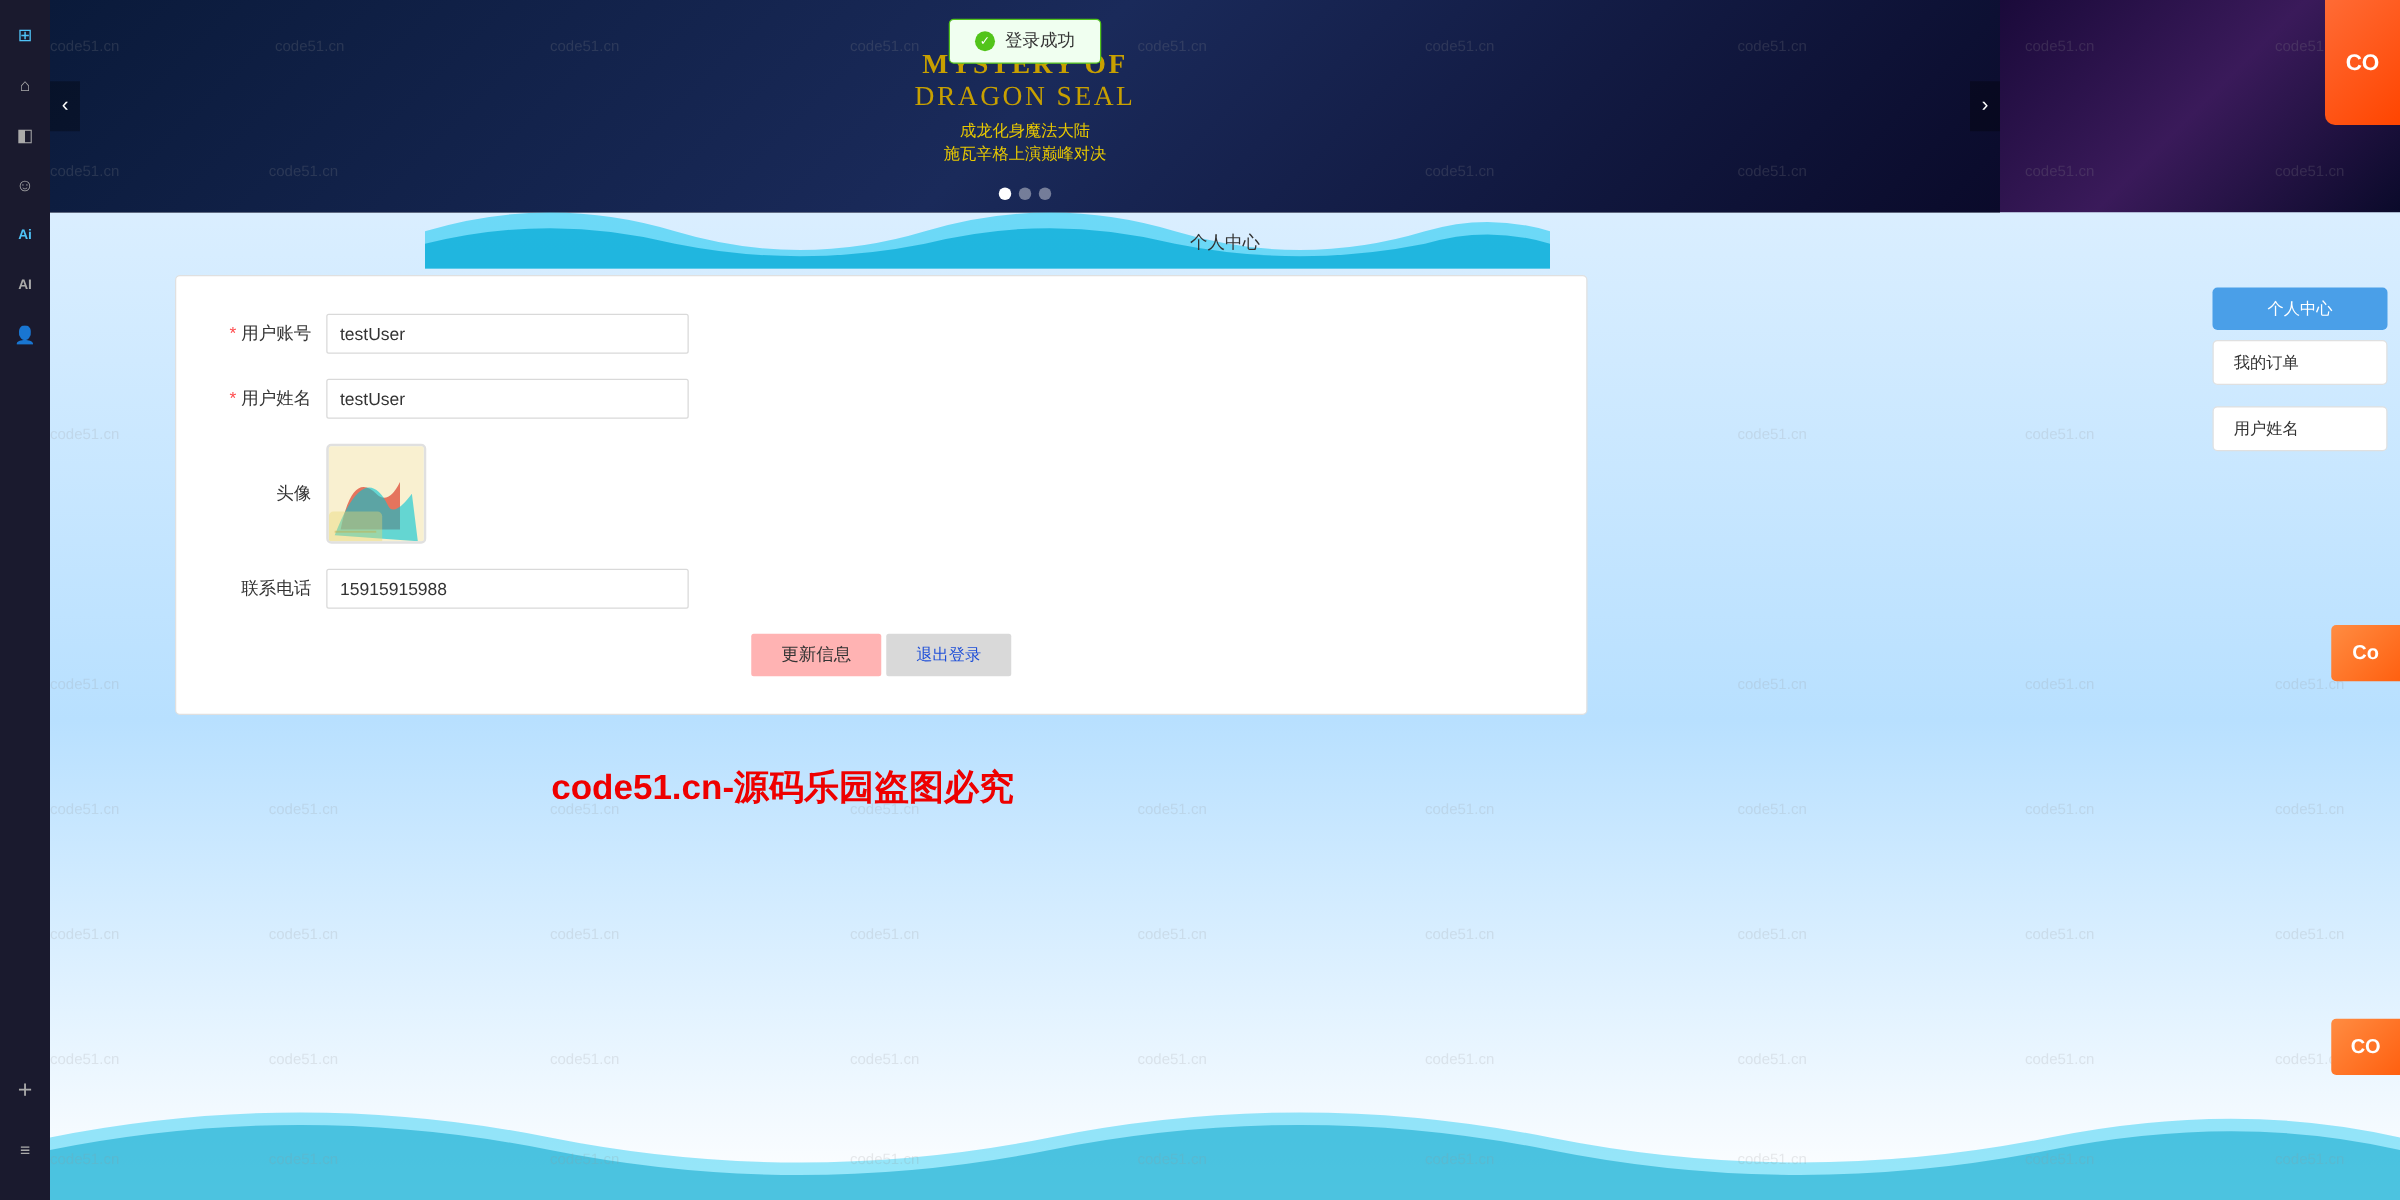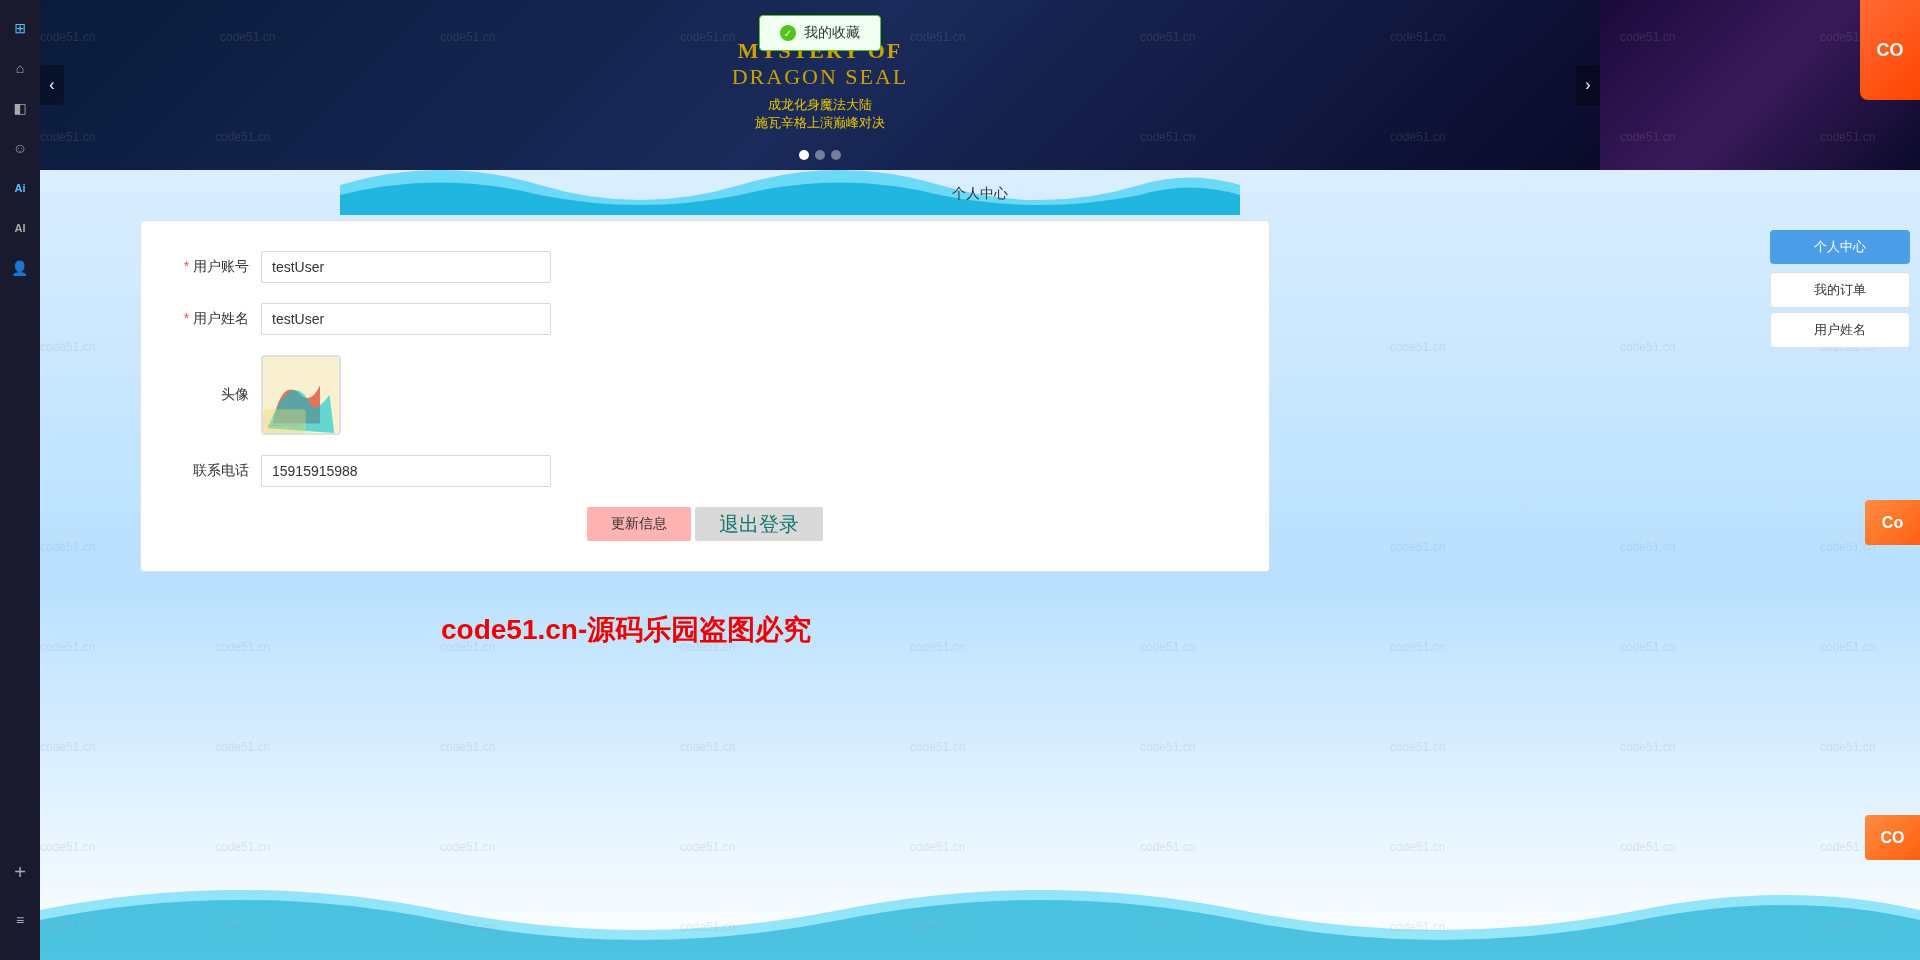--- a/index.html
+++ b/index.html
@@ -185,23 +185,23 @@
       cursor: pointer;
       margin-bottom: 8px;
     }
     .right-panel-item {
       background: #fff;
       border: 1px solid #e0e0e0;
       padding: 8px 16px;
       border-radius: 4px;
       font-size: 13px;
       color: #333;
-      text-align: center;
-      cursor: pointer;
-      margin-bottom: 4px;
+      text-align: left;
+      cursor: pointer;
+      margin-bottom: 17px;
     }
 
     
     .form-panel {
       position: absolute;
       top: 220px;
       left: 100px;
       width: 1130px;
       background: #fff;
       border: 1px solid #e0e0e0;
@@ -332,24 +332,24 @@
       color: #333;
       border: none;
       border-radius: 2px;
       font-size: 14px;
       cursor: pointer;
     }
     .btn-logout {
       height: 34px;
       padding: 0 24px;
       background: #d9d9d9;
-      color: #0f766e;
+      color: #1d4ed8;
       border: none;
       border-radius: 2px;
-      font-size: 20px;
+      font-size: 13px;
       cursor: pointer;
     }
 
     
     .code-watermark {
       position: absolute;
       top: 0; left: 0;
       width: 100%; height: 100%;
       pointer-events: none;
       z-index: 5;
@@ -506,21 +506,21 @@
           <div style="color:#e8c800;font-size:13px;">施瓦辛格上演巅峰对决</div>
         </div>
       </div>
 
       <div class="banner-arrow banner-arrow-left">‹</div>
 
       <div class="banner-arrow banner-arrow-right">›</div>
 
       <div class="success-notification">
         <div class="success-icon">✓</div>
-        <span>我的收藏</span>
+        <span>登录成功</span>
       </div>
 
       <div class="slide-indicators">
         <div class="slide-dot active"></div>
         <div class="slide-dot"></div>
         <div class="slide-dot"></div>
       </div>
     </div>
 
     <div class="banner-side banner-side-right" style="width:320px;">

